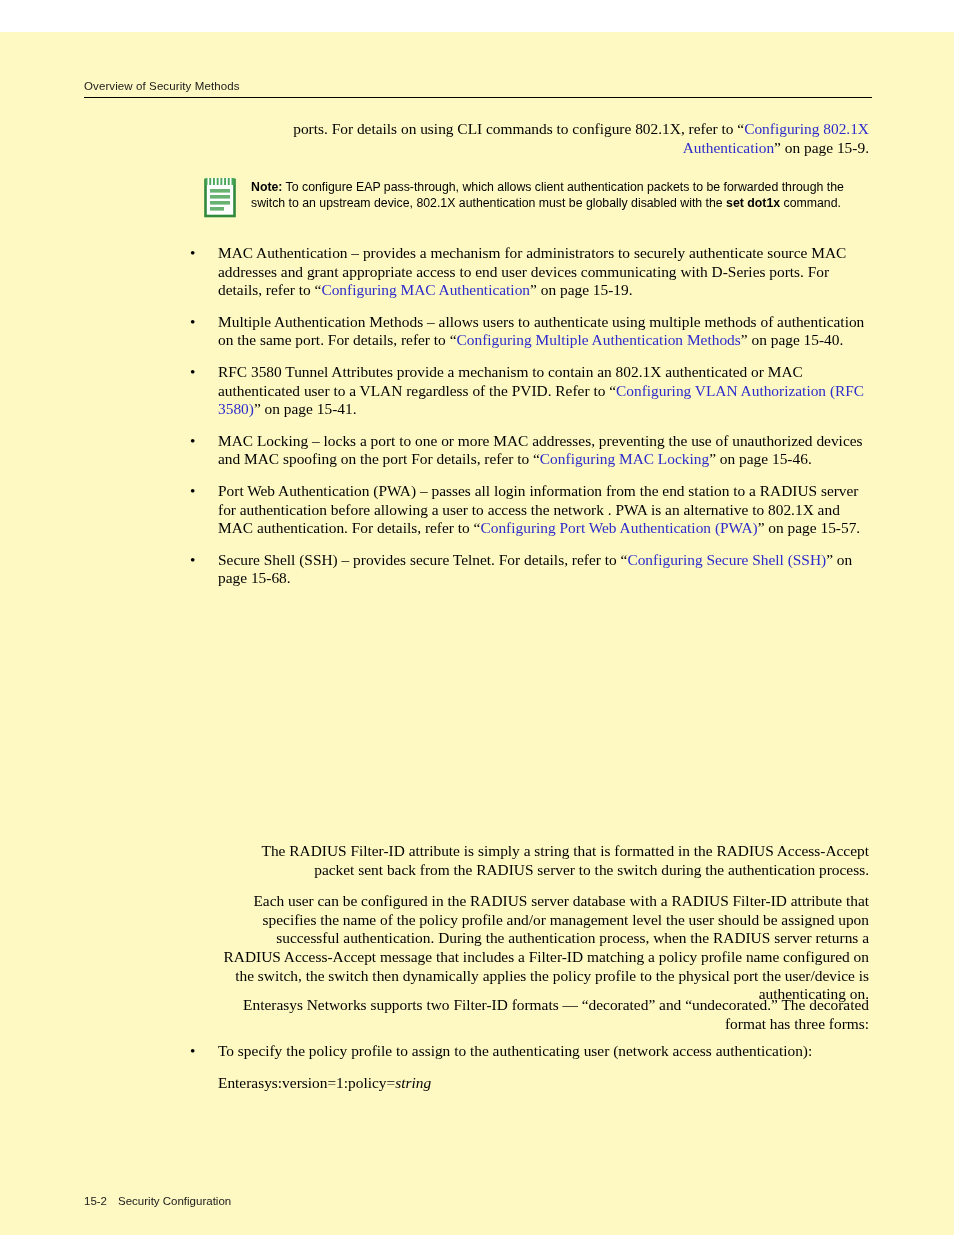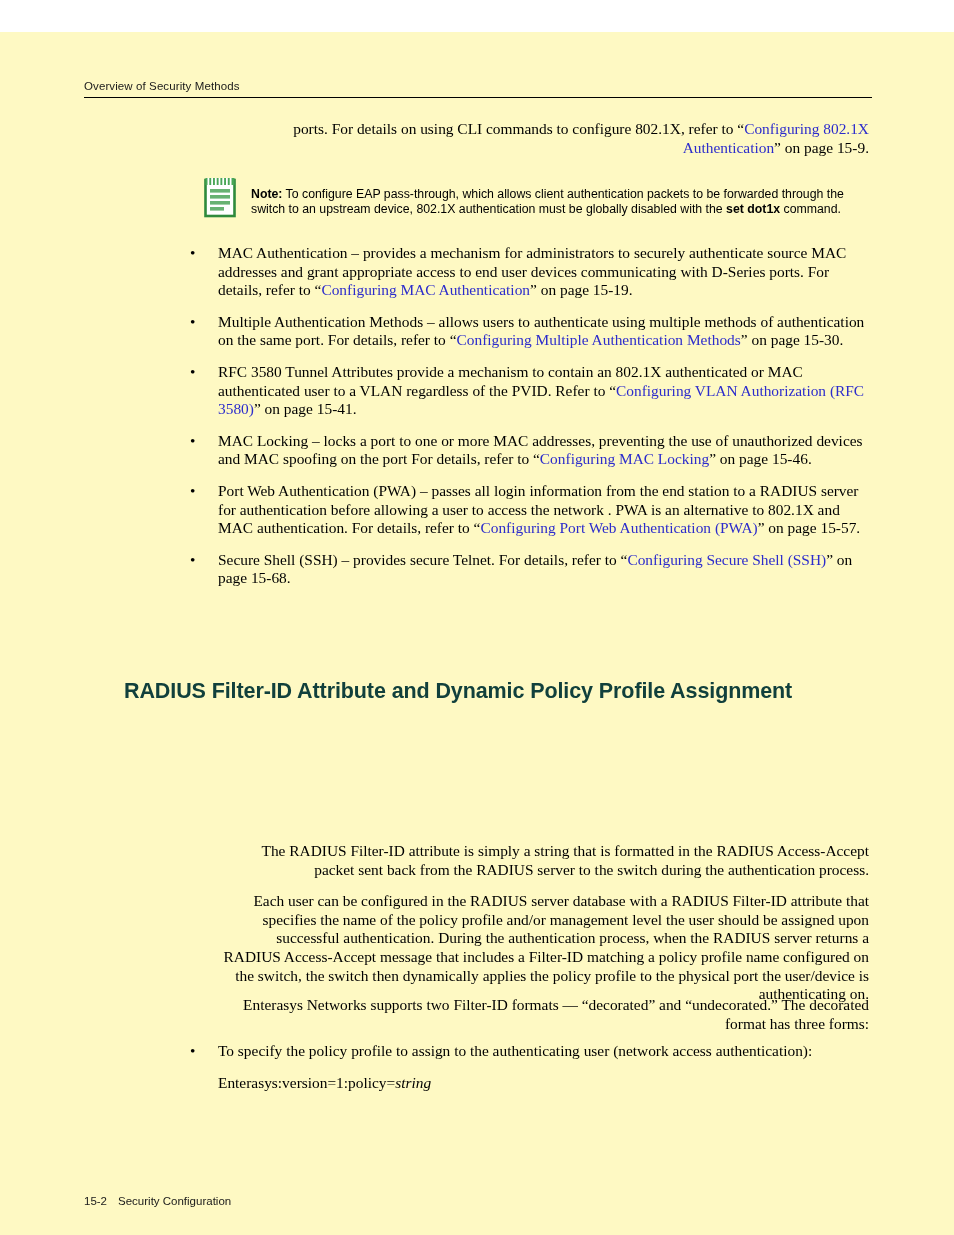--- a/index.html
+++ b/index.html
@@ -59,21 +59,21 @@
   .ital { font-style: italic; }
   .bold { font-weight: bold; }
 
   
   .note {
     position: absolute;
     left: 203px;
     top: 142px;
     width: 668px;
     display: flex;
-    align-items: flex-end;
+    align-items: center;
   }
   .note-icon {
     width: 34px;
     height: 42px;
     flex: 0 0 34px;
     margin-right: 14px;
     margin-top: 2px;
   }
   .note-text {
     font-family: "Liberation Sans", sans-serif;
@@ -204,21 +204,21 @@
 
   <div class="bullets">
 
     <div class="bullet-row">
       <div class="bullet-dot">•</div>
       <div class="bullet-body"><span>MAC Authentication – provides a mechanism for administrators to securely authenticate source MAC addresses and grant appropriate access to end user devices communicating with D-Series ports. For details, refer to “</span><span class="xref">Configuring MAC Authentication</span><span>” on page 15-19.</span></div>
     </div>
 
     <div class="bullet-row">
       <div class="bullet-dot">•</div>
-      <div class="bullet-body"><span>Multiple Authentication Methods – allows users to authenticate using multiple methods of authentication on the same port. For details, refer to “</span><span class="xref">Configuring Multiple Authentication Methods</span><span>” on page 15-30.</span></div>
+      <div class="bullet-body"><span>Multiple Authentication Methods – allows users to authenticate using multiple methods of authentication on the same port. For details, refer to “</span><span class="xref">Configuring Multiple Authentication Methods</span><span>” on page 15-40.</span></div>
     </div>
 
     <div class="bullet-row">
       <div class="bullet-dot">•</div>
       <div class="bullet-body"><span>RFC 3580 Tunnel Attributes provide a mechanism to contain an 802.1X authenticated or MAC authenticated user to a VLAN regardless of the PVID.   Refer to “</span><span class="xref">Configuring VLAN Authorization (RFC 3580)</span><span>” on page 15-41.</span></div>
     </div>
 
     <div class="bullet-row">
       <div class="bullet-dot">•</div>
       <div class="bullet-body"><span>MAC Locking – locks a port to one or more MAC addresses, preventing the use of unauthorized devices and MAC spoofing on the port For details, refer to “</span><span class="xref">Configuring MAC Locking</span><span>” on page 15-46.</span></div>
@@ -229,21 +229,20 @@
       <div class="bullet-body"><span>Port Web Authentication (PWA) – passes all login information from the end station to a RADIUS server for authentication before allowing a user to access the network . PWA is an alternative to 802.1X and MAC authentication. For details, refer to “</span><span class="xref">Configuring Port Web Authentication (PWA)</span><span>” on page 15-57.</span></div>
     </div>
 
     <div class="bullet-row">
       <div class="bullet-dot">•</div>
       <div class="bullet-body"><span>Secure Shell (SSH) – provides secure Telnet. For details, refer to “</span><span class="xref">Configuring Secure Shell (SSH)</span><span>” on page 15-68.</span></div>
     </div>
 
   </div>
 
-  <div class="h1">RADIUS Filter-ID Attribute and Dynamic Policy Profile Assignment</div>
 
 
   <div class="body-col sec2">
     <p class="para">The RADIUS Filter-ID attribute is simply a string that is formatted in the RADIUS Access-Accept packet sent back from the RADIUS server to the switch during the authentication process.</p>
     <p class="para">Each user can be configured in the RADIUS server database with a RADIUS Filter-ID attribute that specifies the name of the policy profile and/or management level the user should be assigned upon successful authentication. During the authentication process, when the RADIUS server returns a RADIUS Access-Accept message that includes a Filter-ID matching a policy profile name configured on the switch, the switch then dynamically applies the policy profile to the physical port the user/device is authenticating on.</p>
   </div>
 
 
   <div class="body-col sec3">
     <p class="para">Enterasys Networks supports two Filter-ID formats — “decorated” and “undecorated.” The decorated format has three forms:</p>

